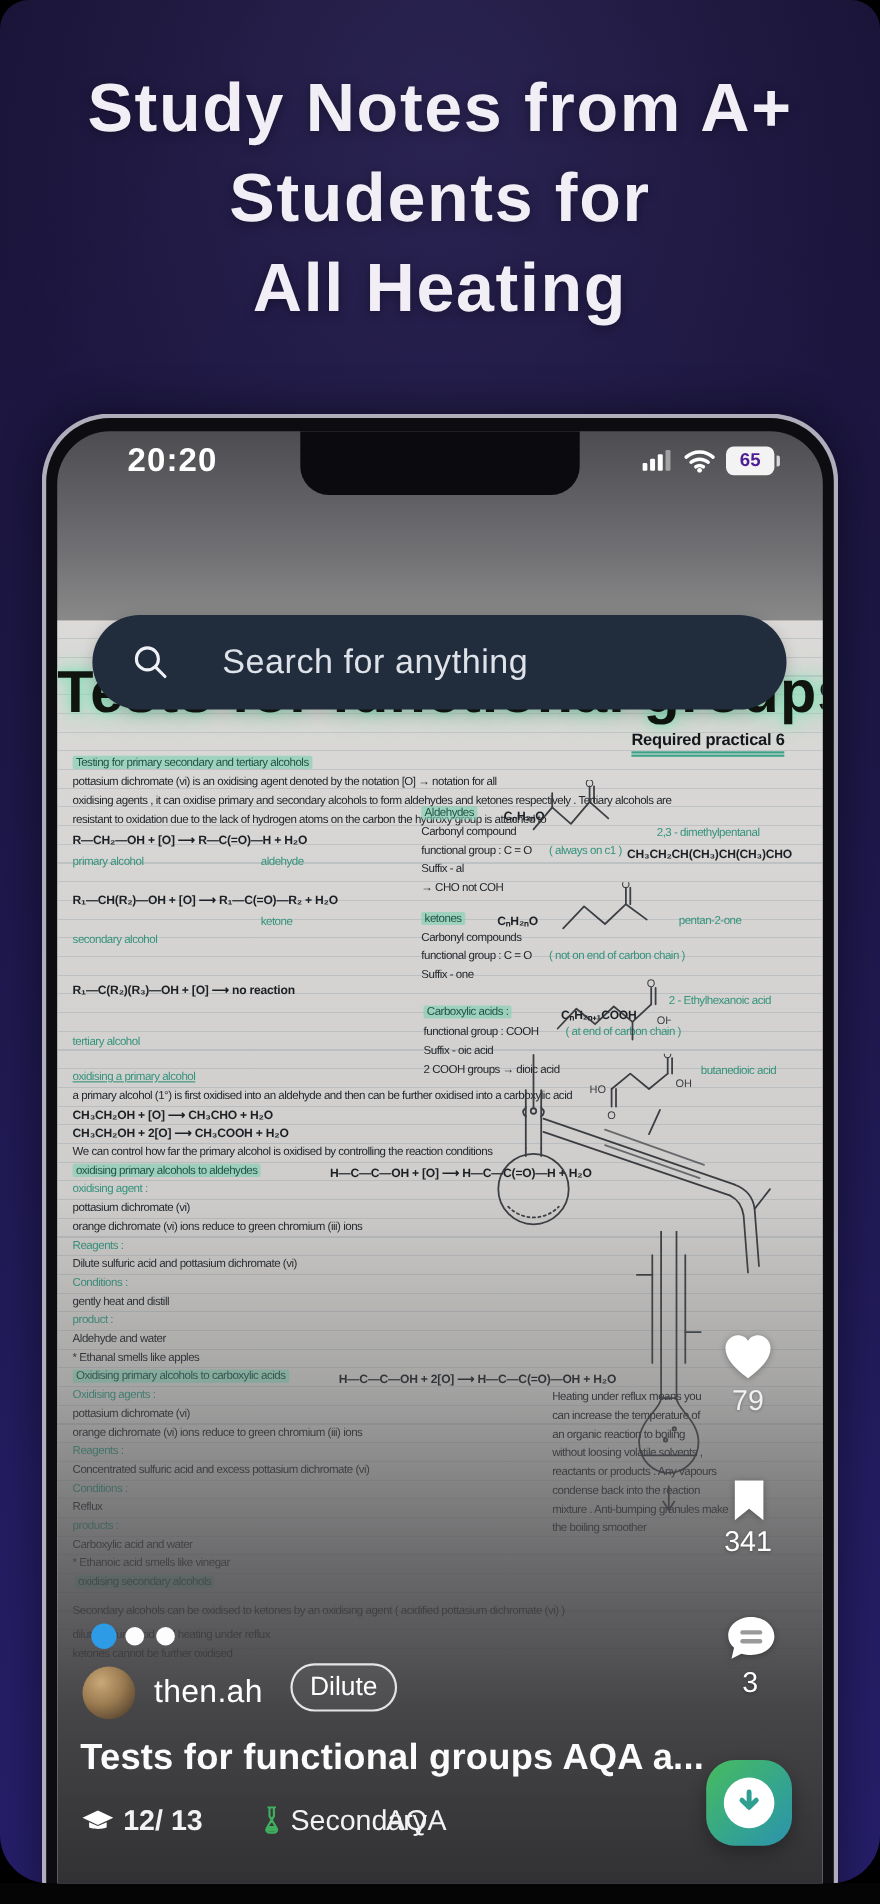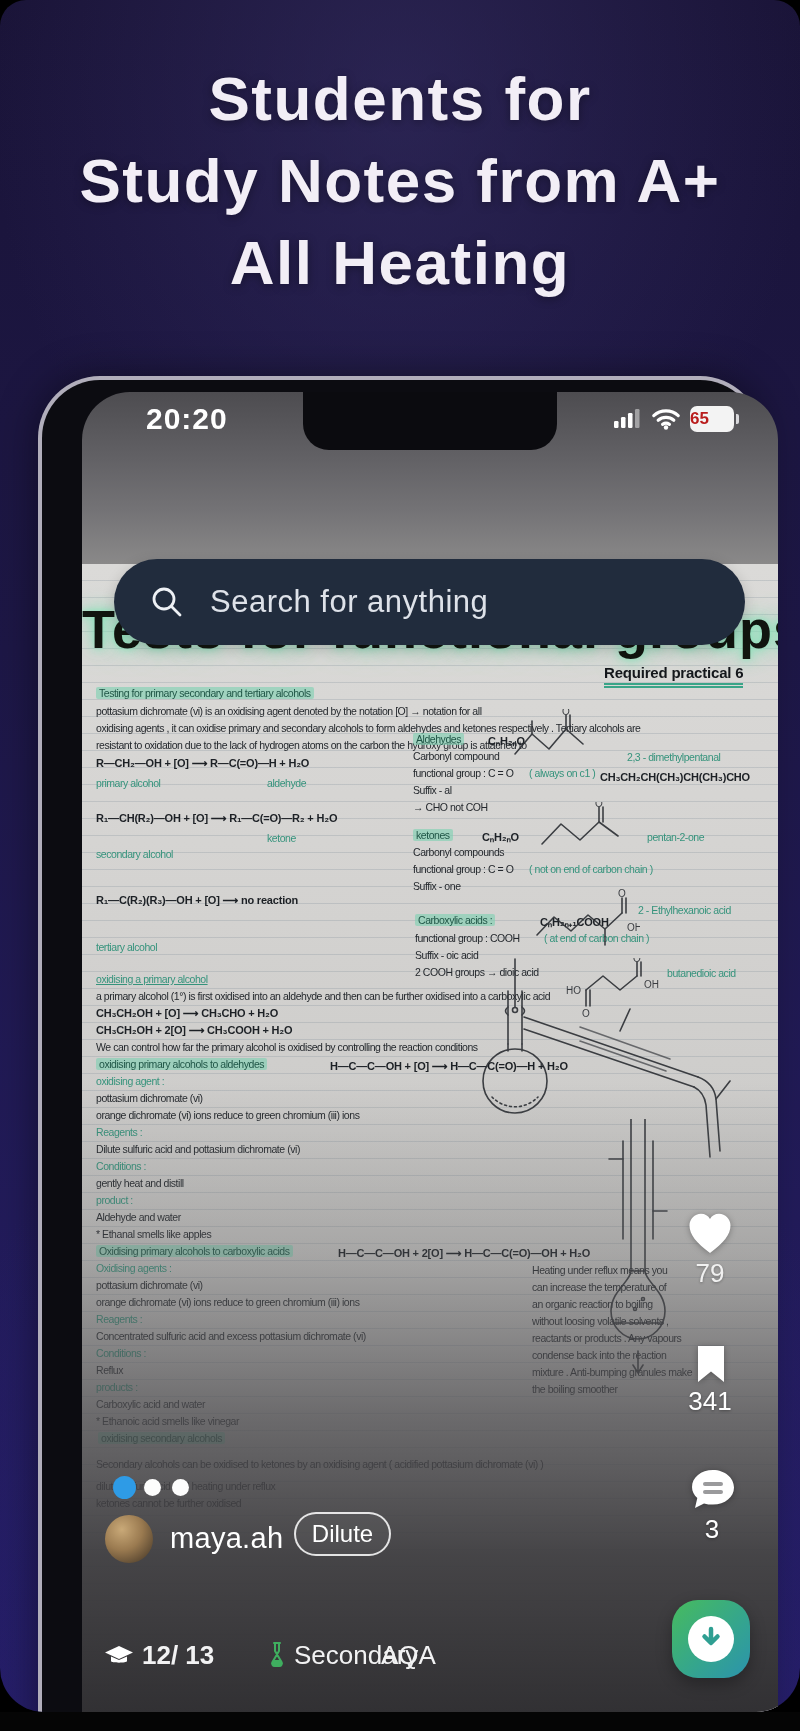--- a/index.html
+++ b/index.html
@@ -16,35 +16,35 @@
   .headline{position:absolute;top:58px;left:0;width:800px;text-align:center;color:#f2eef6;
     font-weight:bold;font-size:62px;line-height:82px;letter-spacing:1.5px;
     text-shadow:0 2px 10px rgba(0,0,0,.35);}
   .headline span{display:block;}
 
   
   .phone{position:absolute;left:38px;top:376px;width:724px;height:1400px;box-sizing:border-box;
     background:#0c0c11;border:4px solid #b1aebb;border-bottom:none;border-radius:62px 62px 0 0;
     box-shadow:0 0 40px rgba(0,0,0,.45);}
   .screen{position:absolute;left:10px;top:12px;width:696px;height:1324px;border-radius:48px 48px 0 0;overflow:hidden;
-    background:linear-gradient(180deg,#4d4c50 0%,#626165 5%,#747376 9%,#8a8989 13%,#8f8e8d 100%);margin-left:30px;}
+    background:linear-gradient(180deg,#4d4c50 0%,#626165 5%,#747376 9%,#8a8989 13%,#8f8e8d 100%);}
   .notch{position:absolute;left:50%;transform:translateX(-50%);top:0;width:254px;height:58px;background:#0b0b0f;
     border-radius:0 0 26px 26px;z-index:12;}
 
   
   .status{position:absolute;left:0;top:0;width:100%;height:56px;z-index:13;color:#fff;}
   .time{position:absolute;left:64px;top:10px;font-size:30px;font-weight:bold;letter-spacing:1px;}
   .sicons{position:absolute;right:44px;top:14px;display:flex;align-items:center;gap:9px;}
-  .batt{position:relative;width:44px;height:26px;background:#f3f3f3;border-radius:7px;color:#b91c1c;
-    font-size:17px;font-weight:bold;line-height:26px;}
+  .batt{position:relative;width:44px;height:26px;background:#f3f3f3;border-radius:7px;color:#4c1d95;
+    font-size:17px;font-weight:bold;text-align:center;line-height:26px;}
   .batt:after{content:"";position:absolute;right:-5px;top:8px;width:3px;height:10px;background:#d9d9dc;border-radius:0 2px 2px 0;}
 
   
   .searchbar{position:absolute;left:32px;top:167px;width:631px;height:86px;background:#212c3d;border-radius:43px;
-    z-index:8;display:flex;align-items:center;box-shadow:0 4px 14px rgba(0,0,0,.18);}
+    z-index:8;display:flex;align-items:center;box-shadow:0 4px 14px rgba(0,0,0,.18);gap:22px;}
   .searchbar svg{margin-left:36px;}
   .search-ph{margin-left:26px;font-size:31px;color:#dee2e9;letter-spacing:.5px;}
 
   
   .paper{position:absolute;left:0;top:172px;width:696px;height:1152px;z-index:1;
     background:linear-gradient(180deg,#dbdad8 0%,#d4d3d1 28%,#cac9c7 58%,#c1c0be 100%);}
   .paper:before{content:"";position:absolute;inset:0;
     background:repeating-linear-gradient(180deg,rgba(0,0,0,0) 0 16px,rgba(124,138,150,.26) 16px 17px);}
   .paper-title{position:absolute;top:34px;left:0;width:100%;text-align:center;
     font-size:54px;font-weight:bold;letter-spacing:1px;color:#11150f;white-space:nowrap;
@@ -92,22 +92,22 @@
   .dl-circle{width:46px;height:46px;border-radius:50%;background:#fff;display:flex;align-items:center;justify-content:center;}
 
   .bottom-bar{position:absolute;left:0;top:1712px;width:800px;height:19px;background:#050505;}
 </style>
 </head>
 <body>
 
 <div class="poster">
 
   <div class="headline">
+    <span>Study Notes from A+</span>
     <span>Students for</span>
-    <span>Study Notes from A+</span>
     <span>All Heating</span>
   </div>
 
   <div class="phone">
     <div class="screen">
 
       <div class="paper">
         <div class="paper-title">Tests for functional groups</div>
         <div class="nl rp-badge">Required practical 6</div>
         <div id="note-layer">
@@ -297,22 +297,23 @@
       </svg>
       <div class="rail-count" style="left:588px;top:1122px;">3</div>
 
       <div class="dots">
         <div class="dot" style="left:31px;top:1084px;width:23px;height:23px;background:#2e9be6;"></div>
         <div class="dot" style="left:62px;top:1087px;width:17px;height:17px;background:#fdfdfd;"></div>
         <div class="dot" style="left:90px;top:1087px;width:17px;height:17px;background:#fdfdfd;"></div>
       </div>
 
       <div class="binfo avatar"></div>
-      <div class="binfo uname">maya.ah</div>
+      <div class="binfo uname">then.ah</div>
       <div class="binfo follow">Dilute</div>
+      <div class="binfo ptitle">Tests for functional groups AQA a...</div>
 
       <div class="binfo meta">
         <svg class="meta-item" style="left:22px;top:4px;" width="30" height="24" viewBox="0 0 30 22">
           <path d="M15 1 29 7.5 15 14 1 7.5z" fill="#fff"></path>
           <path d="M7 11.5v4.5c0 2.2 16 2.2 16 0v-4.5l-8 3.6z" fill="#fff"></path>
         </svg>
         <span class="meta-item" style="left:60px;font-weight:bold;">12/ 13</span>
         <svg class="meta-item" style="left:184px;top:2px;" width="22" height="28" viewBox="0 0 22 28">
           <path d="M8 1h6M9 2v7l6.5 11c1 1.8-.2 4-2.2 4H8.7c-2 0-3.2-2.2-2.2-4L13 9V2" stroke="#3fae5f" stroke-width="2" fill="none" stroke-linecap="round" stroke-linejoin="round"></path>
           <path d="M7.2 18h7.6l1.4 2.5c.6 1-.1 2.5-1.3 2.5H7.1c-1.2 0-1.9-1.5-1.3-2.5z" fill="#3fae5f"></path>

